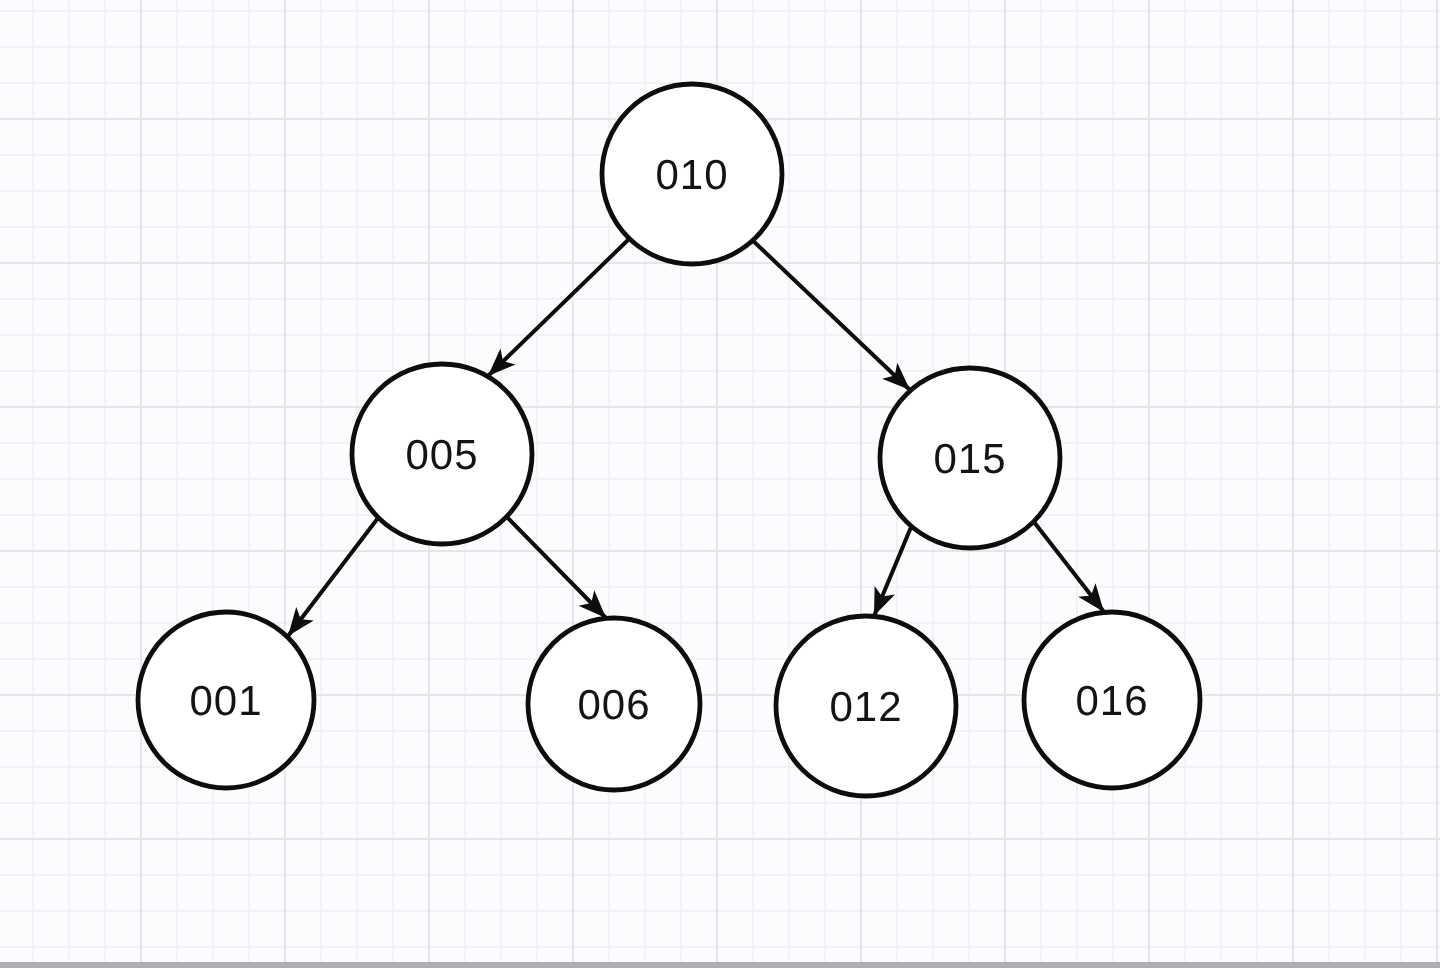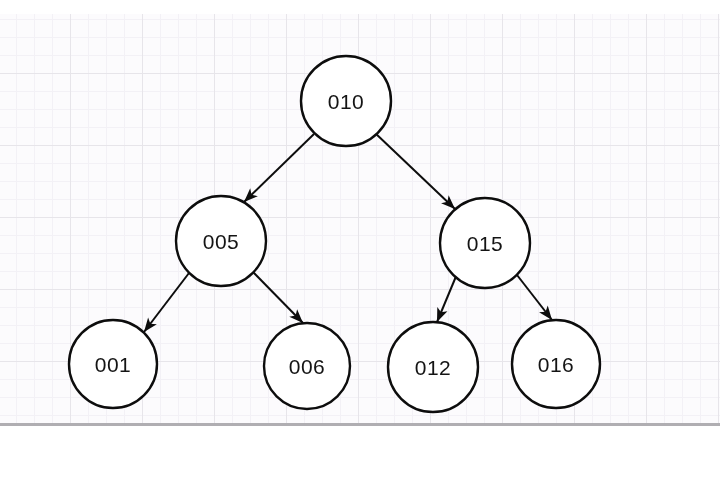--- a/index.html
+++ b/index.html
@@ -8,31 +8,30 @@
   }
   body {
     width: 720px;
     height: 484px;
     overflow: hidden;
     font-family: "Liberation Sans", sans-serif;
   }
   .canvas {
     position: relative;
     width: 720px;
-    height: 412px;
+    height: 484px;
     background-color: #fcfbfd;
     
     background-image:
       linear-gradient(#e7e5ea 1px, transparent 1px),
       linear-gradient(90deg, #e7e5ea 1px, transparent 1px),
       linear-gradient(#f3f1f6 1px, transparent 1px),
       linear-gradient(90deg, #f3f1f6 1px, transparent 1px);
     background-size: 72px 72px, 72px 72px, 18px 18px, 18px 18px;
     background-position: 0 59px, 70px 0, 0 5px, 16px 0;
-    margin-top: 14px;
   }
   svg.tree {
     position: absolute;
     left: 0;
     top: 0;
     width: 720px;
     height: 484px;
   }
   .node-label {
     letter-spacing: 0.5px;

